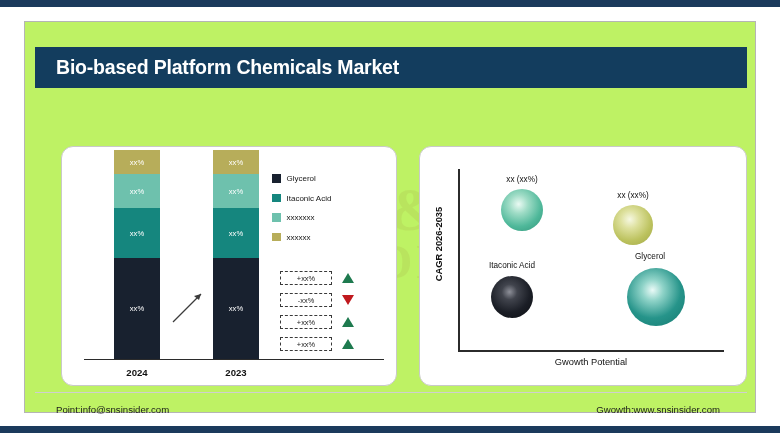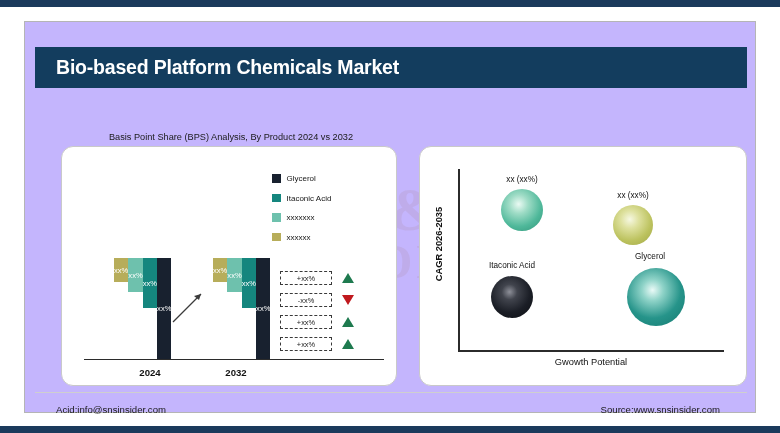--- a/index.html
+++ b/index.html
@@ -32,21 +32,21 @@
   }
   .edge-strip.top    { top: 0; }
   .edge-strip.bottom { bottom: 0; }
 
   .card {
     position: absolute;
     left: 24px;
     top: 21px;
     width: 732px;
     height: 392px;
-    background: #c4b5fd;
+    background: #bef264;
     border: 1px solid #b5b5b5;
   }
 
   
   .title-bar {
     position: absolute;
     left: 10px;
     top: 25px;
     width: 712px;
     height: 41px;
@@ -117,21 +117,21 @@
     left: 0; top: 0;
     width: 336px; height: 240px;
     z-index: 2;
   }
 
   .bar {
     position: absolute;
     bottom: 28px;
     width: 46px;
     display: flex;
-    flex-direction: row;
+    flex-direction: column;
   }
   .bar.b2024 { left: 52px; }
   .bar.b2032 { left: 151px; }
 
   .seg {
     display: flex;
     align-items: center;
     justify-content: center;
     color: #ffffff;
     font-size: 7.6px;
@@ -152,21 +152,21 @@
 
   .x-tick {
     position: absolute;
     bottom: 9px;
     width: 70px;
     text-align: center;
     font-size: 9.6px;
     font-weight: bold;
     color: #111111;
   }
-  .x-tick.t2024 { left: 53px; }
+  .x-tick.t2024 { left: 40px; }
   .x-tick.t2032 { left: 139px; }
 
   .trend-arrow {
     position: absolute;
     left: 108px;
     bottom: 62px;
     width: 36px;
     height: 36px;
   }
 
@@ -321,21 +321,20 @@
     <div class="title-bar">
       <span class="title-text">Bio-based Platform Chemicals Market</span>
     </div>
 
 
     <div class="watermark">
       <div>S&amp;</div>
       <div class="wm-row2">IDER</div>
     </div>
 
-    <div class="chart-title left">Basis Point Share (BPS) Analysis, By Product 2024 vs 2032</div>
 
 
     <div class="panel left">
       <div class="bps-plot">
 
         <div class="axis-line"></div>
 
         <div class="bar b2024">
           <div class="seg s-olive" style="height:24px">xx%</div>
           <div class="seg s-lteal" style="height:34px">xx%</div>
@@ -349,21 +348,21 @@
           <div class="seg s-teal" style="height:50px">xx%</div>
           <div class="seg s-navy" style="height:101px">xx%</div>
         </div>
 
         <svg class="trend-arrow" viewBox="0 0 36 36">
           <line x1="3" y1="33" x2="31" y2="5" stroke="#3b3b3b" stroke-width="1.2"></line>
           <path d="M31 5 L24 7 L29 11 Z" fill="#3b3b3b"></path>
         </svg>
 
         <div class="x-tick t2024">2024</div>
-        <div class="x-tick t2032">2032</div>
+        <div class="x-tick t2032">2023</div>
 
         <div class="legend">
           <div class="legend-row">
             <span class="legend-swatch" style="background:#18212f"></span>
             <span class="legend-label">Glycerol</span>
           </div>
           <div class="legend-row">
             <span class="legend-swatch" style="background:#15867e"></span>
             <span class="legend-label">Itaconic Acid</span>
           </div>
@@ -421,17 +420,17 @@
                     background:radial-gradient(circle at 44% 38%, #8e9099 0%, #41444d 22%, #1b1e26 58%, #0b0d12 100%);"></div>
 
         <div class="bubble-label" style="left:185px; top:105px; width:90px;">Glycerol</div>
         <div class="bubble" style="left:207px; top:121px; width:58px; height:58px;
                     background:radial-gradient(circle at 44% 38%, #eafaf7 0%, #8fd3c8 22%, #26948a 58%, #14786f 100%);"></div>
 
       </div>
     </div>
 
     <div class="footer-line"></div>
-    <div class="footer-text left">Acid:info@snsinsider.com</div>
-    <div class="footer-text right">Source:www.snsinsider.com</div>
+    <div class="footer-text left">Point:info@snsinsider.com</div>
+    <div class="footer-text right">Gwowth:www.snsinsider.com</div>
 
   </div>
 </div>
 
 </body></html>

